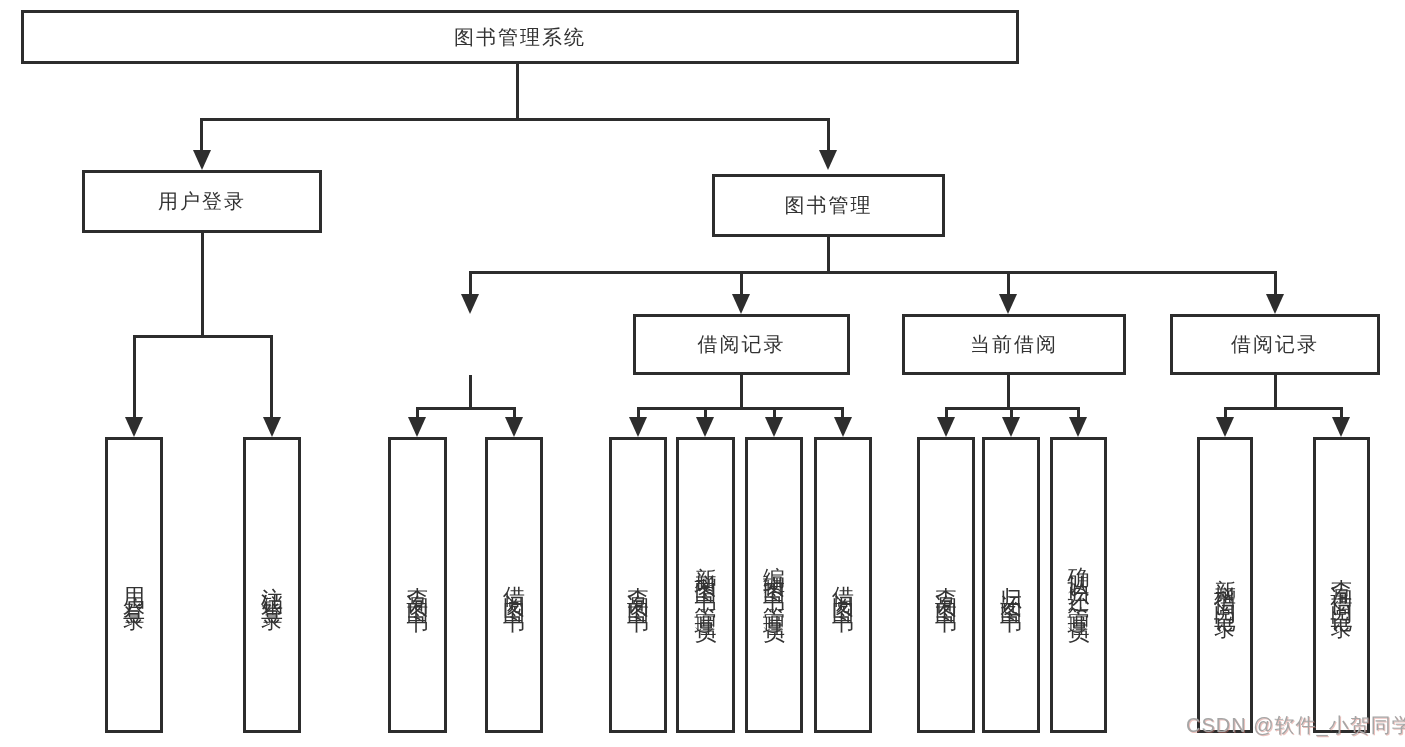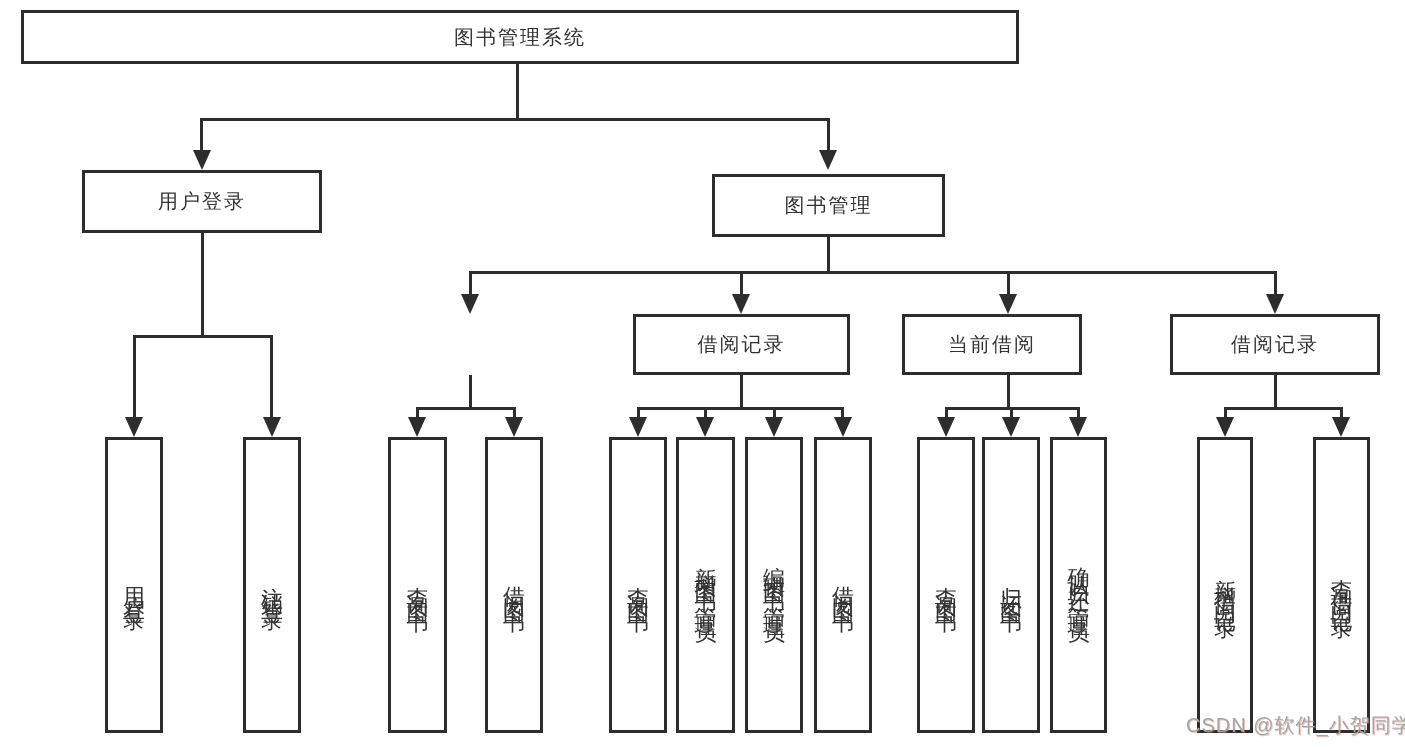--- a/index.html
+++ b/index.html
@@ -98,21 +98,21 @@
   <div class="box" style="left:82px;top:170px;width:240px;height:63px;">
     <span class="hlabel">用户登录</span>
   </div>
   <div class="box" style="left:712px;top:174px;width:233px;height:63px;">
     <span class="hlabel">图书管理</span>
   </div>
 
   <div class="box" style="left:633px;top:314px;width:217px;height:61px;">
     <span class="hlabel">借阅记录</span>
   </div>
-  <div class="box" style="left:902px;top:314px;width:180px;height:61px;text-align:right;">
+  <div class="box" style="left:902px;top:314px;width:224px;height:61px;text-align:right;">
     <span class="hlabel">当前借阅</span>
   </div>
   <div class="box" style="left:1170px;top:314px;width:210px;height:61px;">
     <span class="hlabel">借阅记录</span>
   </div>
 
   <div class="box" style="left:105px;top:437px;width:58px;height:296px;">
     <span class="vtext">用户登录</span>
   </div>
   <div class="box" style="left:243px;top:437px;width:58px;height:296px;">

